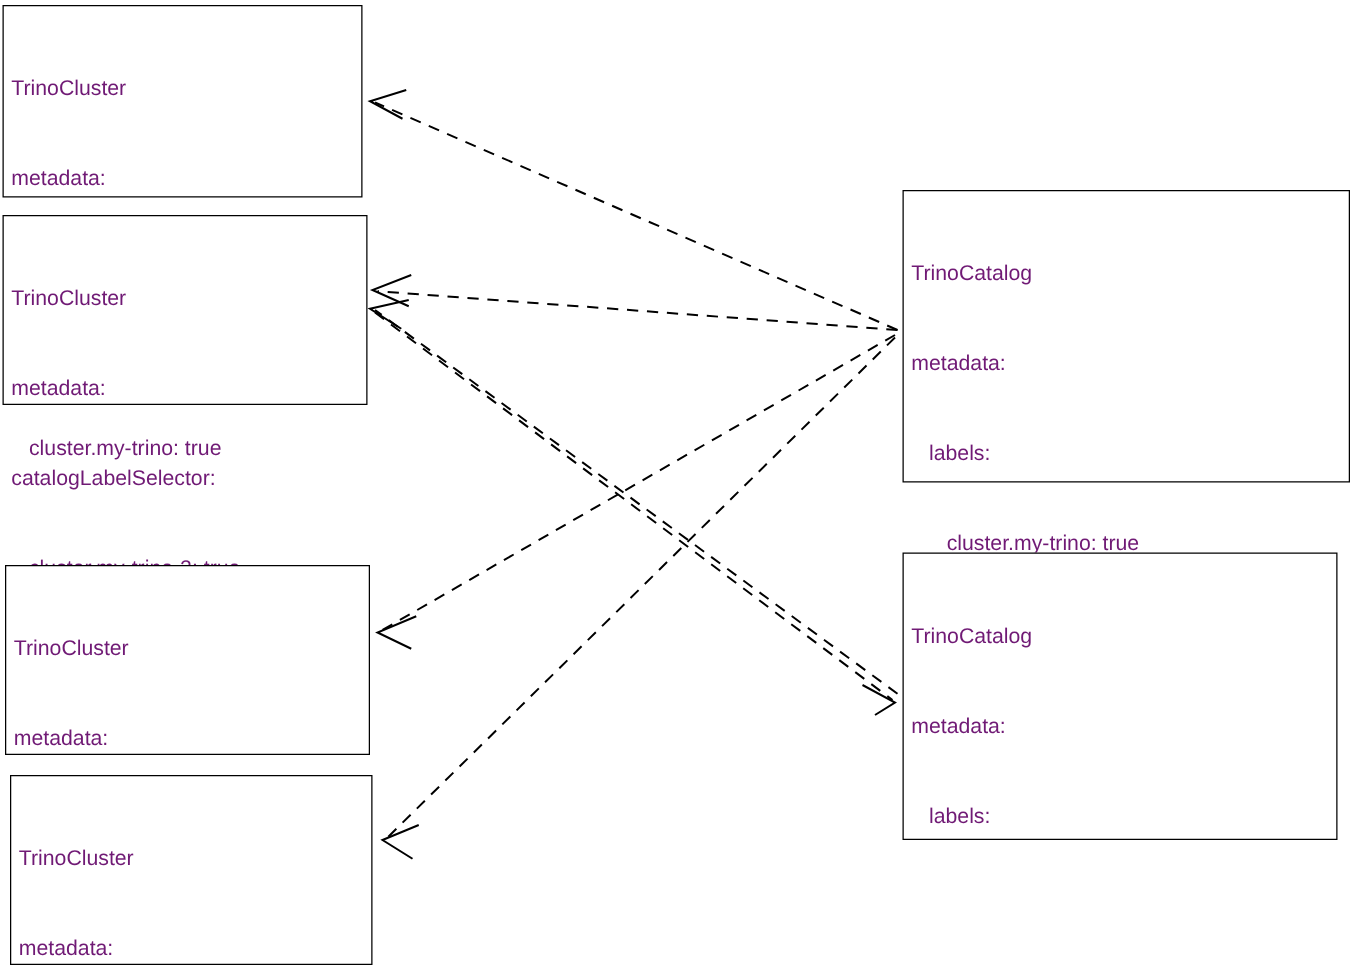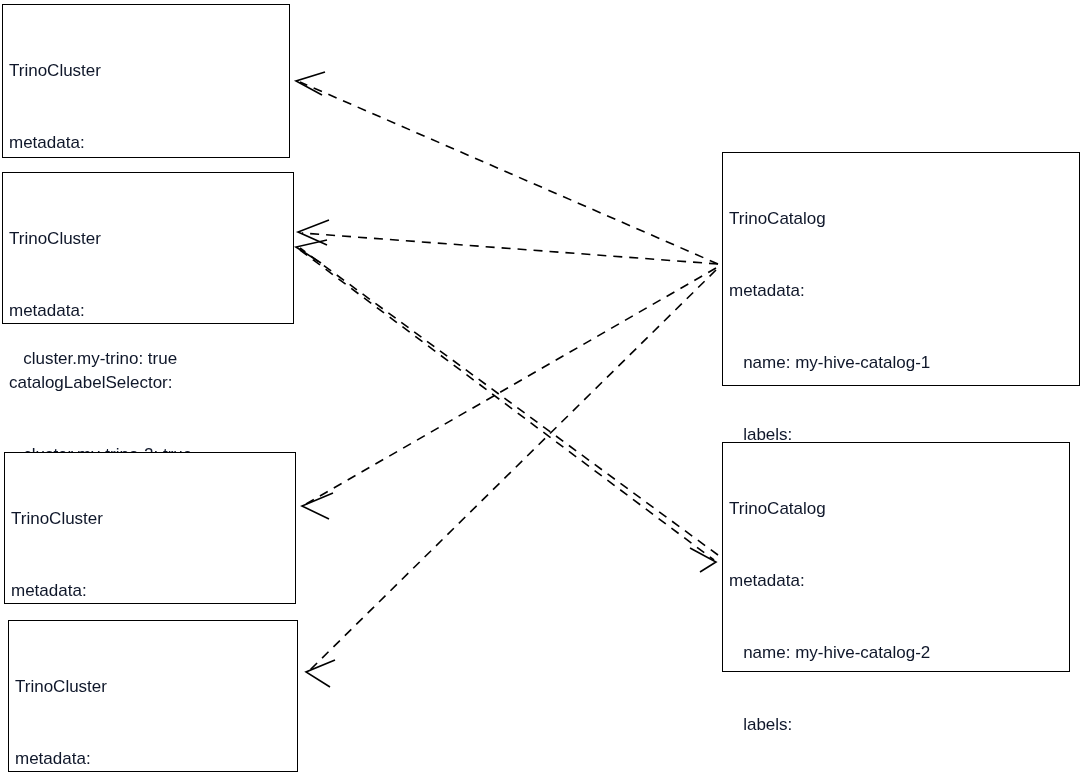--- a/index.html
+++ b/index.html
@@ -16,21 +16,21 @@
     overflow: hidden;
   }
   .node {
     position: absolute;
     box-sizing: border-box;
     border: 1.6px solid #000000;
     background: #ffffff;
     padding: 6px 8px 6px 6px;
     font-size: 17px;
     line-height: 24px;
-    color: #0f172a;
+    color: #701a75;
     white-space: pre;
     z-index: 2;
   }
   .node .line {
     display: block;
     white-space: pre;
   }
   svg.edges {
     position: absolute;
     left: 0;
@@ -106,29 +106,27 @@
     <span class="line">TrinoCluster</span>
     <span class="line">metadata:</span>
     
     
     
   </div>
 
   <div class="node" style="left:722px; top:152px; width:358px; height:234px;">
     <span class="line">TrinoCatalog</span>
     <span class="line">metadata:</span>
-    <span class="line">   name: my-hive-catalog-1</span>
     <span class="line">   labels:</span>
     <span class="line">      cluster.my-trino: true</span>
     <span class="line">      cluster.my-trino-2: true</span>
     <span class="line">      env.dev: true</span>
   </div>
 
   <div class="node" style="left:722px; top:442px; width:348px; height:230px;">
     <span class="line">TrinoCatalog</span>
     <span class="line">metadata:</span>
-    <span class="line">   name: my-hive-catalog-2</span>
     <span class="line">   labels:</span>
     
     
   </div>
 
 </div>
 
 </body></html>

